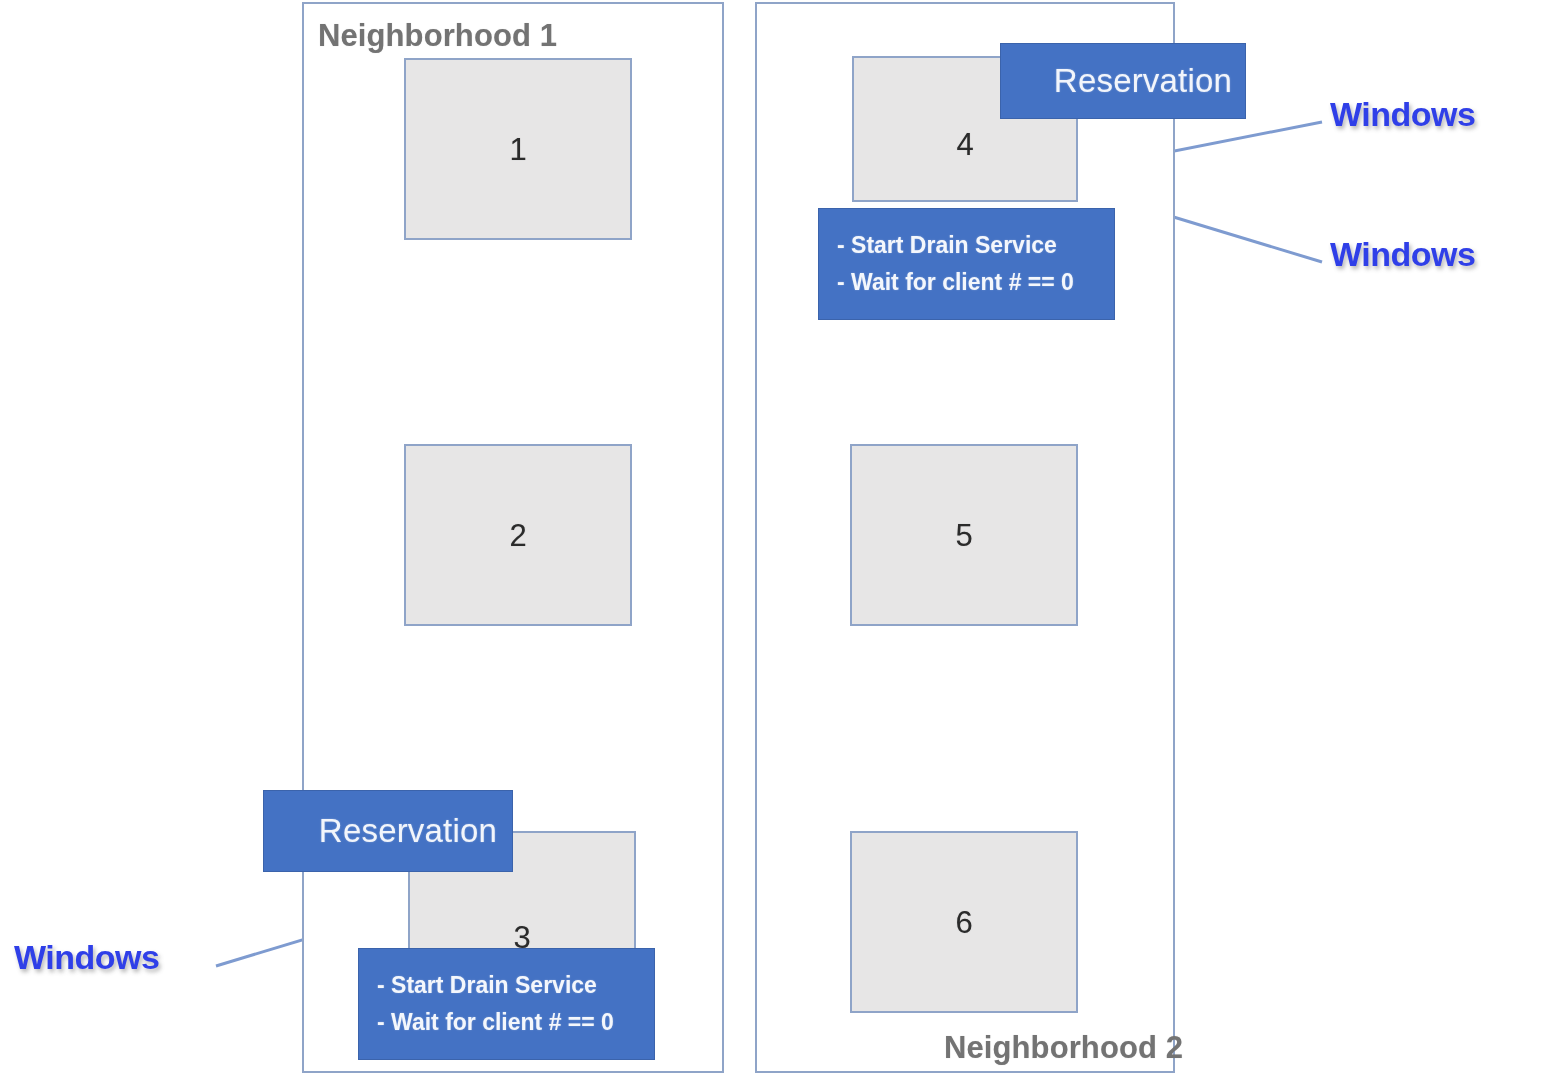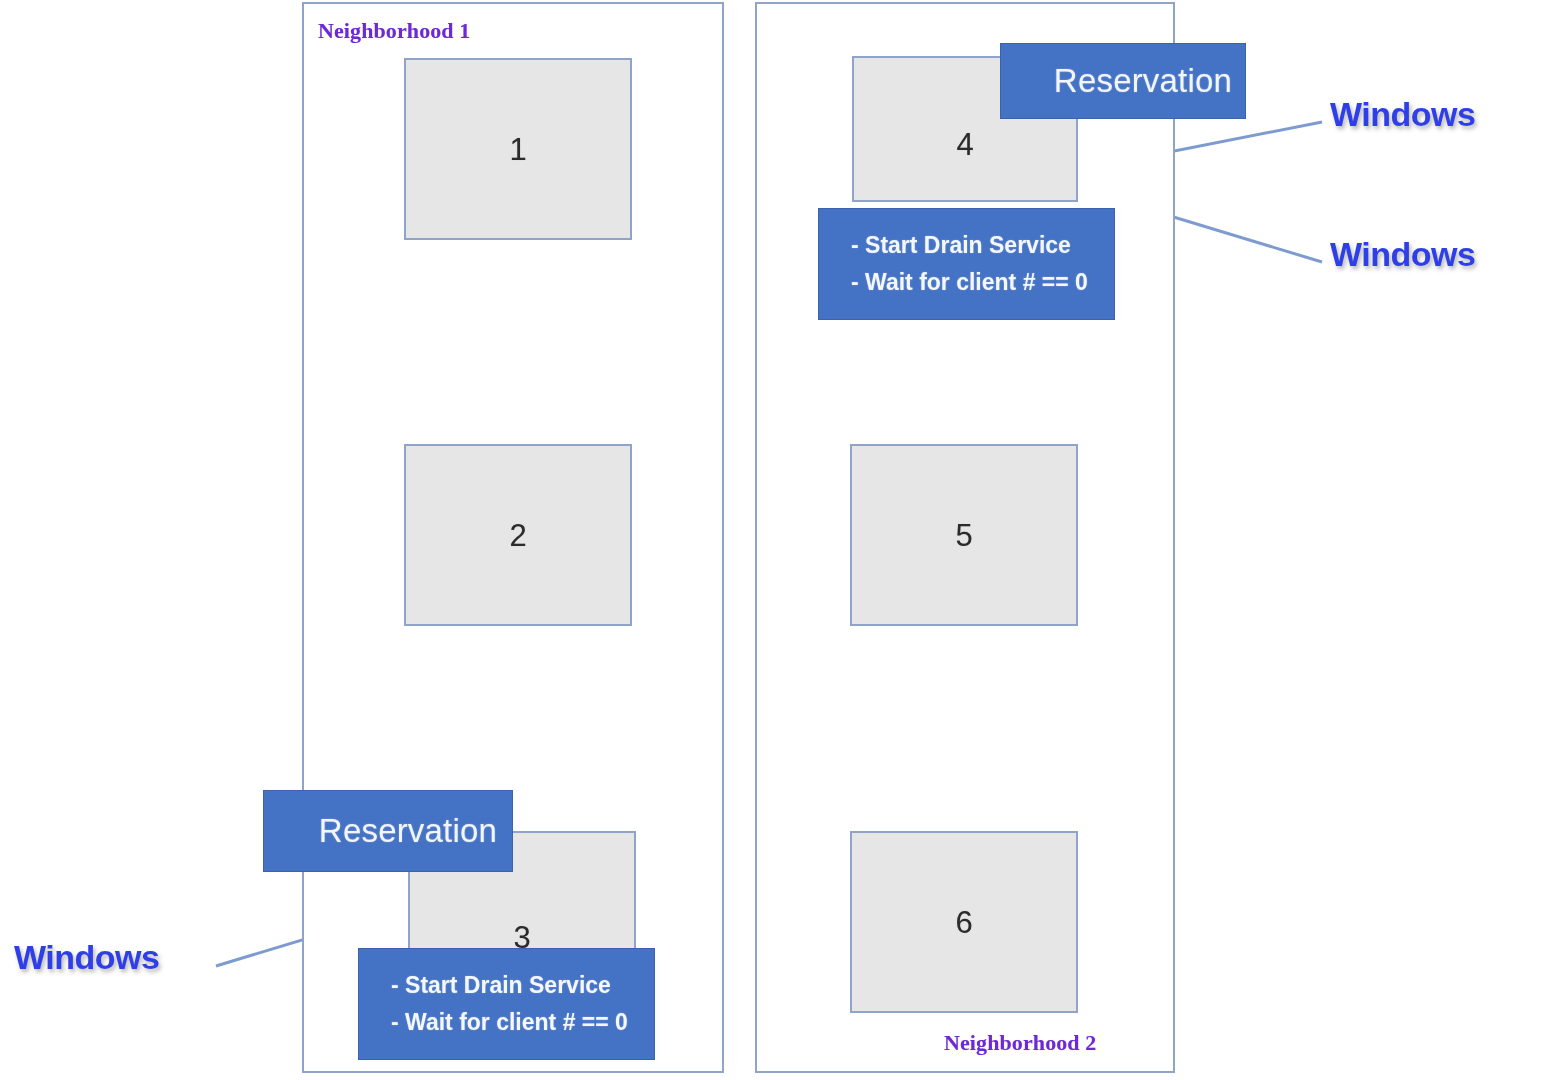--- a/index.html
+++ b/index.html
@@ -22,27 +22,26 @@
 
   
   .neighborhood {
     position: absolute;
     background: #ffffff;
     border: 2px solid #8FA4C8;
     box-sizing: border-box;
   }
   .neighborhood-label {
     position: absolute;
-    font-size: 22px;
+    font-size: 31px;
     font-weight: 600;
-    color: #6d28d9;
+    color: #737373;
     letter-spacing: 0.1px;
     white-space: nowrap;
     text-shadow: 0 0 1px rgba(120,120,120,0.35);
-    font-family: Liberation Serif, serif;
   }
 
   
   .node {
     position: absolute;
     background: #E7E6E6;
     border: 2px solid #8FA4C8;
     box-sizing: border-box;
     display: flex;
     align-items: center;
@@ -75,21 +74,21 @@
     color: #F2F5FB;
     text-shadow: 0 0 2px rgba(255,255,255,0.35);
     white-space: nowrap;
     padding-left: 40px;
   }
   .callout-list {
     display: flex;
     flex-direction: column;
     justify-content: center;
     height: 100%;
-    padding-left: 32px;
+    padding-left: 18px;
     box-sizing: border-box;
   }
   .callout-list-item {
     font-size: 23px;
     font-weight: 600;
     color: #F4F7FC;
     line-height: 1.62;
     white-space: nowrap;
     text-shadow: 0 0 2px rgba(255,255,255,0.3);
   }

